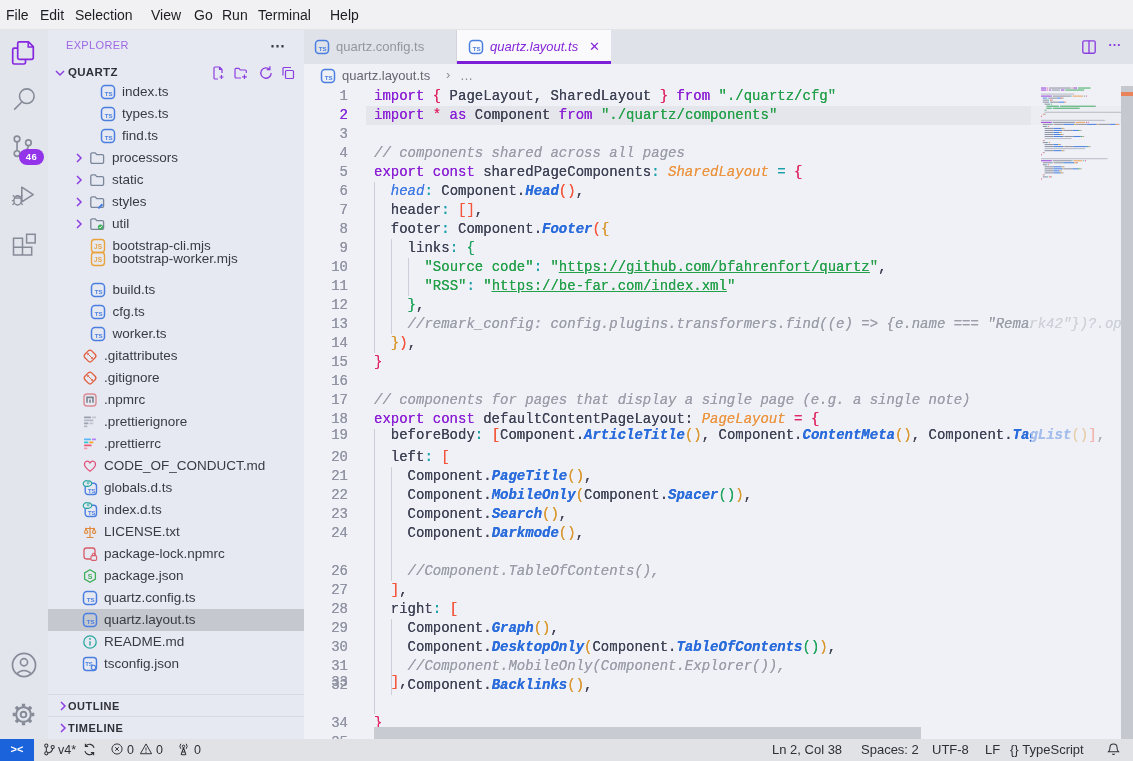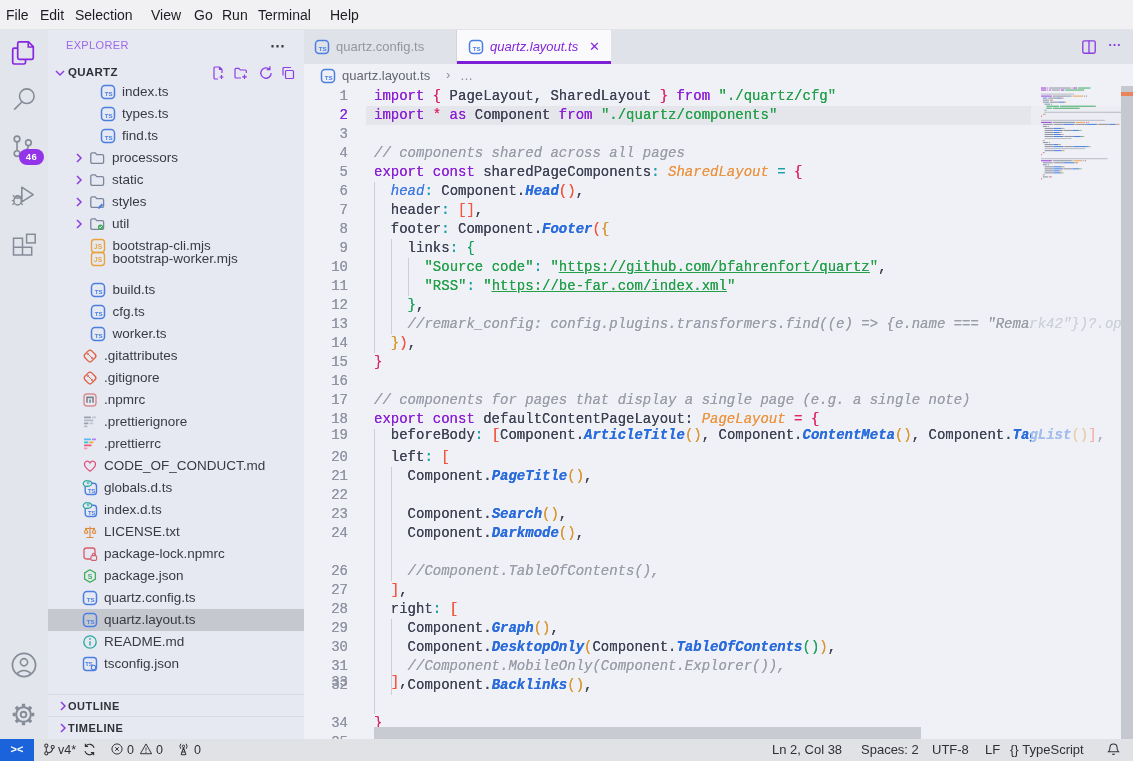--- a/index.html
+++ b/index.html
@@ -513,20 +513,21 @@
 <div class="crow" style="top:384px">
         <span class="lnum">20</span>
         <span class="ctext"><span class="ti">&nbsp;&nbsp;left</span><span class="tn">:</span><span class="ti">&nbsp;</span><span class="to">[</span></span>
       </div>
 <div class="crow" style="top:403px">
         <span class="lnum">21</span>
         <span class="ctext"><span class="ti">&nbsp;&nbsp;&nbsp;&nbsp;Component.</span><span class="tm">PageTitle</span><span class="ta">()</span><span class="ti">,</span></span>
       </div>
 <div class="crow" style="top:422px">
         <span class="lnum">22</span>
+        <span class="ctext"><span class="ti">&nbsp;&nbsp;&nbsp;&nbsp;Component.</span><span class="tm">MobileOnly</span><span class="ta">(</span><span class="ti">Component.</span><span class="tm">Spacer</span><span class="tg">()</span><span class="ta">)</span><span class="ti">,</span></span>
       </div>
 <div class="crow" style="top:441px">
         <span class="lnum">23</span>
         <span class="ctext"><span class="ti">&nbsp;&nbsp;&nbsp;&nbsp;Component.</span><span class="tm">Search</span><span class="ta">()</span><span class="ti">,</span></span>
       </div>
 <div class="crow" style="top:460px">
         <span class="lnum">24</span>
         <span class="ctext"><span class="ti">&nbsp;&nbsp;&nbsp;&nbsp;Component.</span><span class="tm">Darkmode</span><span class="ta">()</span><span class="ti">,</span></span>
       </div>
 <div class="crow" style="top:498px">

